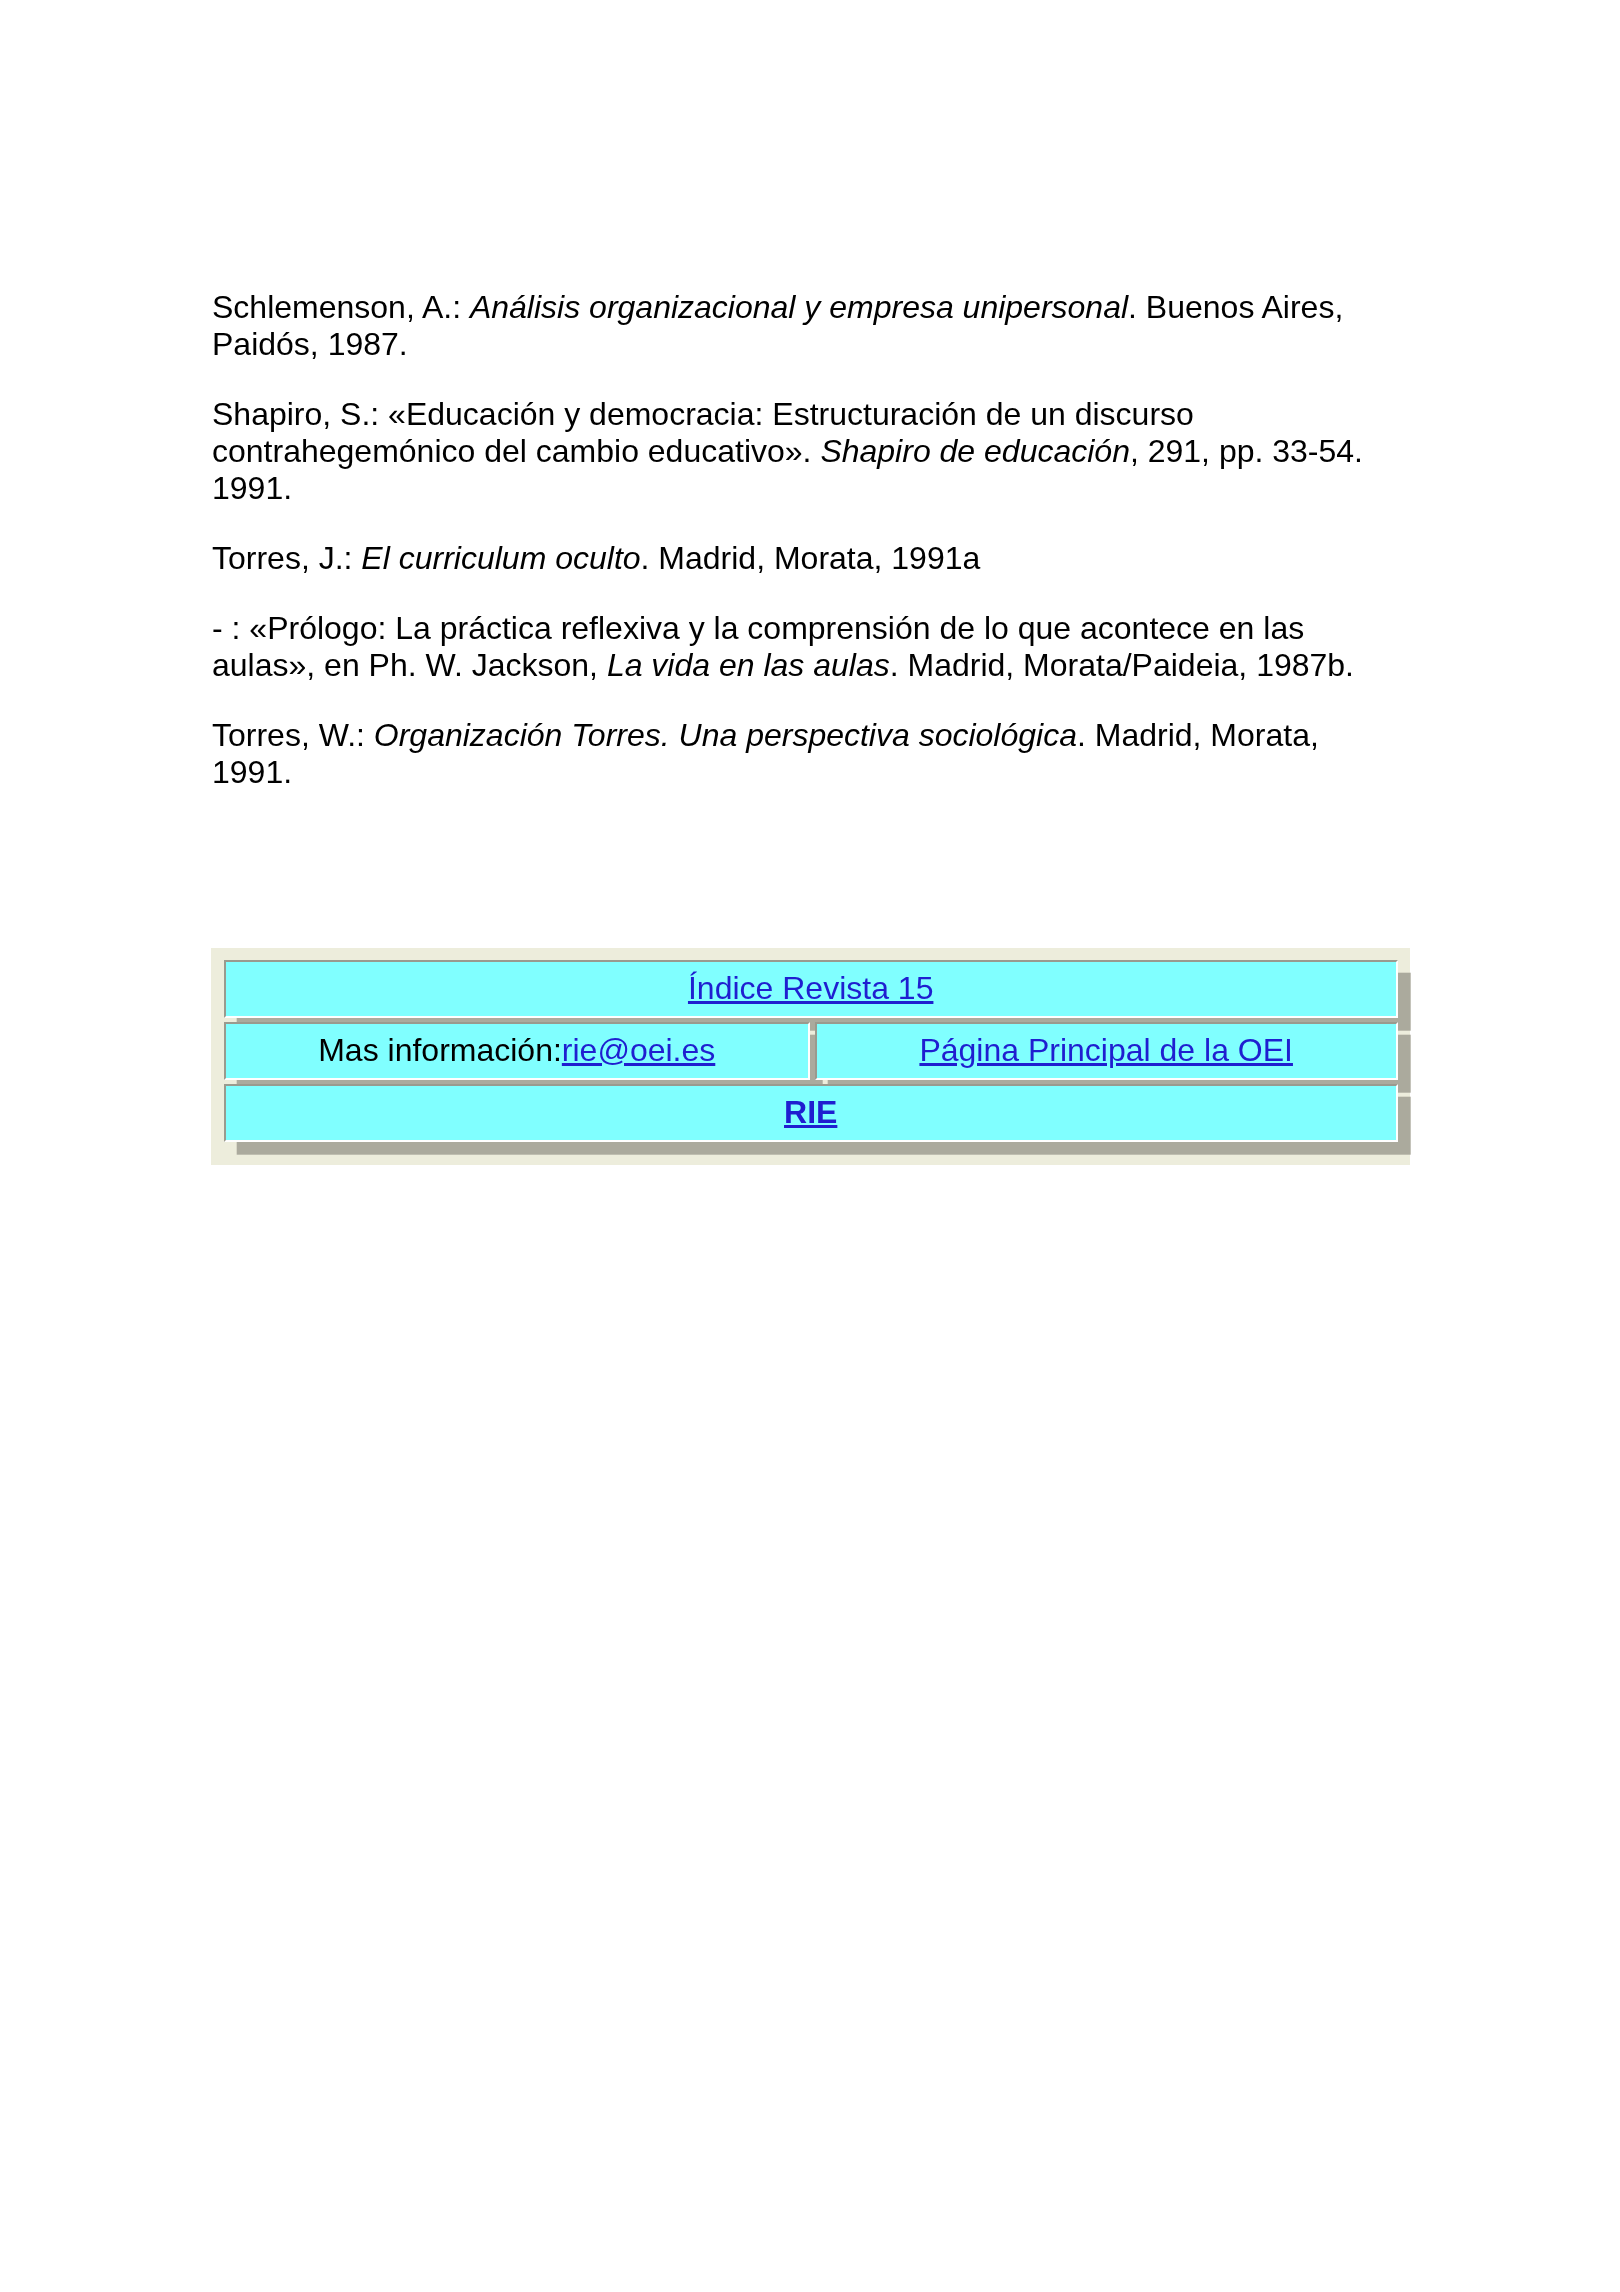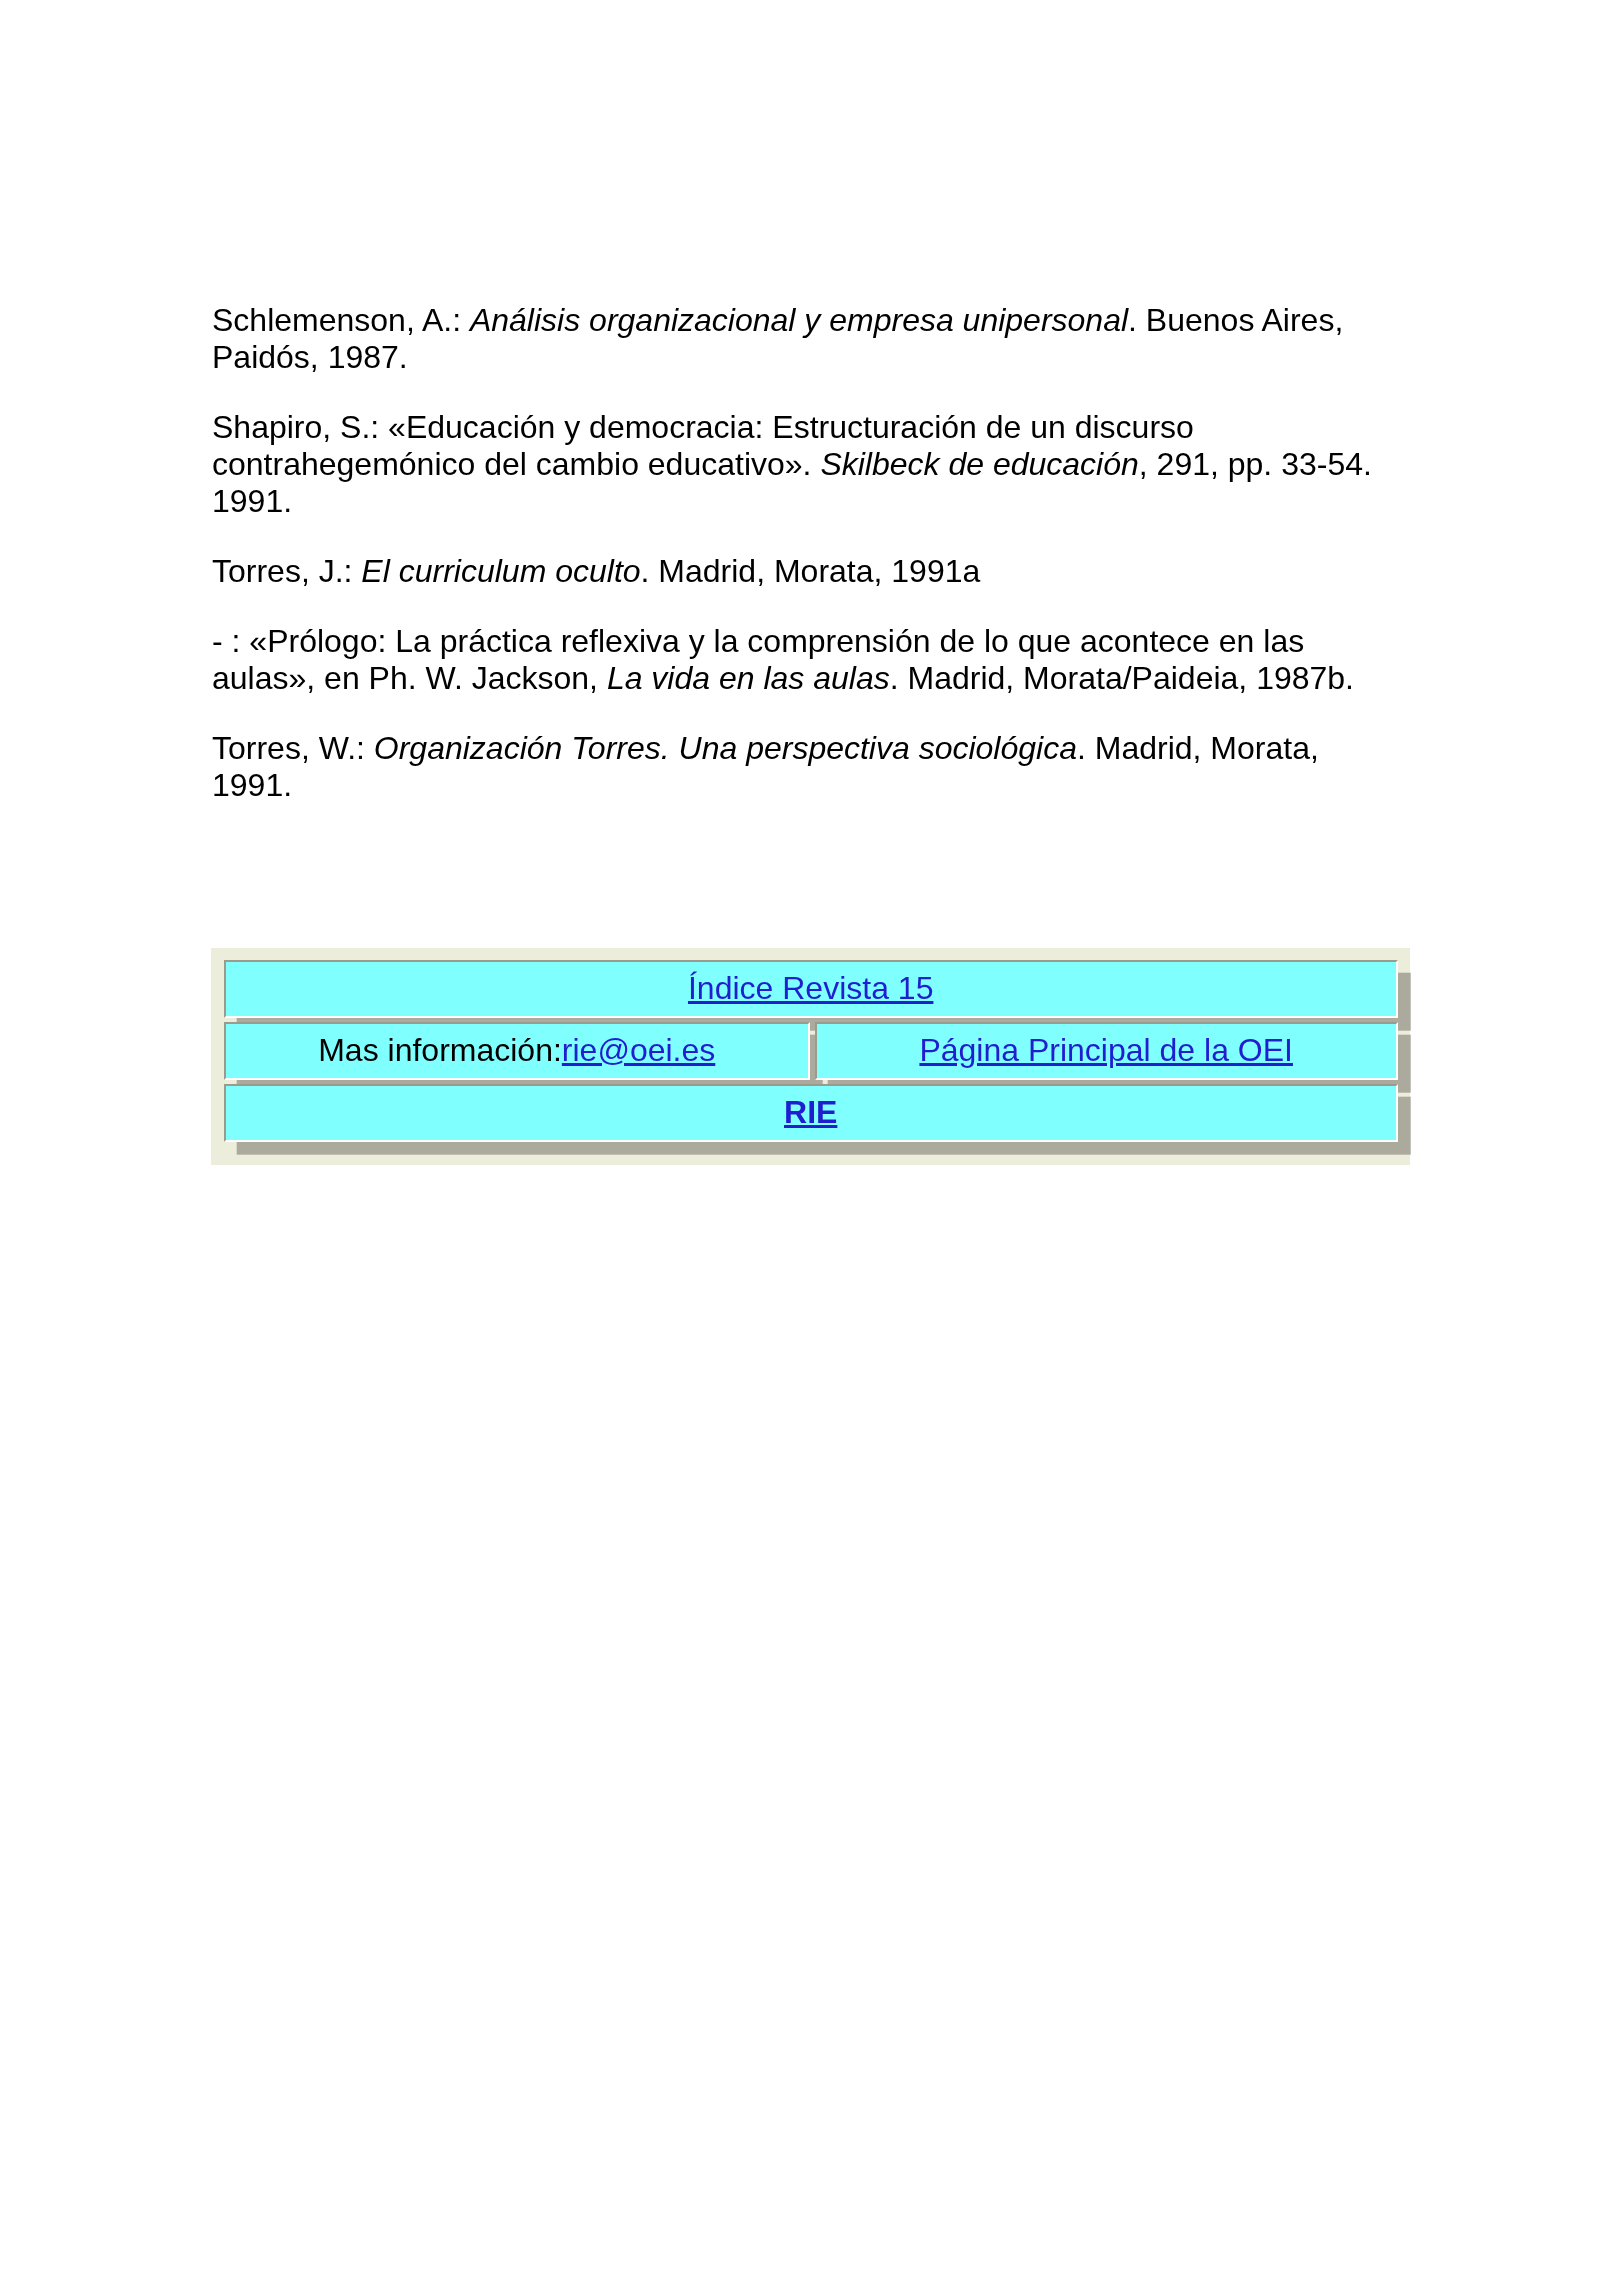--- a/index.html
+++ b/index.html
@@ -16,21 +16,21 @@
     height:2293px;
     background:#ffffff;
     font-family:"Liberation Sans","DejaVu Sans",sans-serif;
     color:var(--text);
     overflow:hidden;
   }
   
   .refs{
     position:absolute;
     left:212px;
-    top:302px;
+    top:289px;
     width:1294px;
     font-size:32px;
     line-height:37px;
   }
   .refs p{
     margin:0 0 33px 0;
     white-space:pre-wrap;
   }
   .refs .it{font-style:italic;}
   
@@ -73,21 +73,21 @@
 </style>
 </head>
 <body>
 
 <div class="page">
 
   <div class="refs" id="refs">
       <p><span>Schlemenson, A.: </span><span class="it">Análisis organizacional y empresa unipersonal</span><span>. Buenos Aires,
 Paidós, 1987.</span></p>
       <p><span>Shapiro, S.: «Educación y democracia: Estructuración de un discurso
-contrahegemónico del cambio educativo». </span><span class="it">Skilbeck de educación</span><span>, 291, pp. 33-54.
+contrahegemónico del cambio educativo». </span><span class="it">Shapiro de educación</span><span>, 291, pp. 33-54.
 1991.</span></p>
       <p><span>Torres, J.: </span><span class="it">El curriculum oculto</span><span>. Madrid, Morata, 1991a</span></p>
       <p><span>- : «Prólogo: La práctica reflexiva y la comprensión de lo que acontece en las
 aulas», en Ph. W. Jackson, </span><span class="it">La vida en las aulas</span><span>. Madrid, Morata/Paideia, 1987b.</span></p>
       <p><span>Torres, W.: </span><span class="it">Organización Torres. Una perspectiva sociológica</span><span>. Madrid, Morata,
 1991.</span></p>
     </div>
 
   <div class="nav-panel">
     <div class="nav-row">

